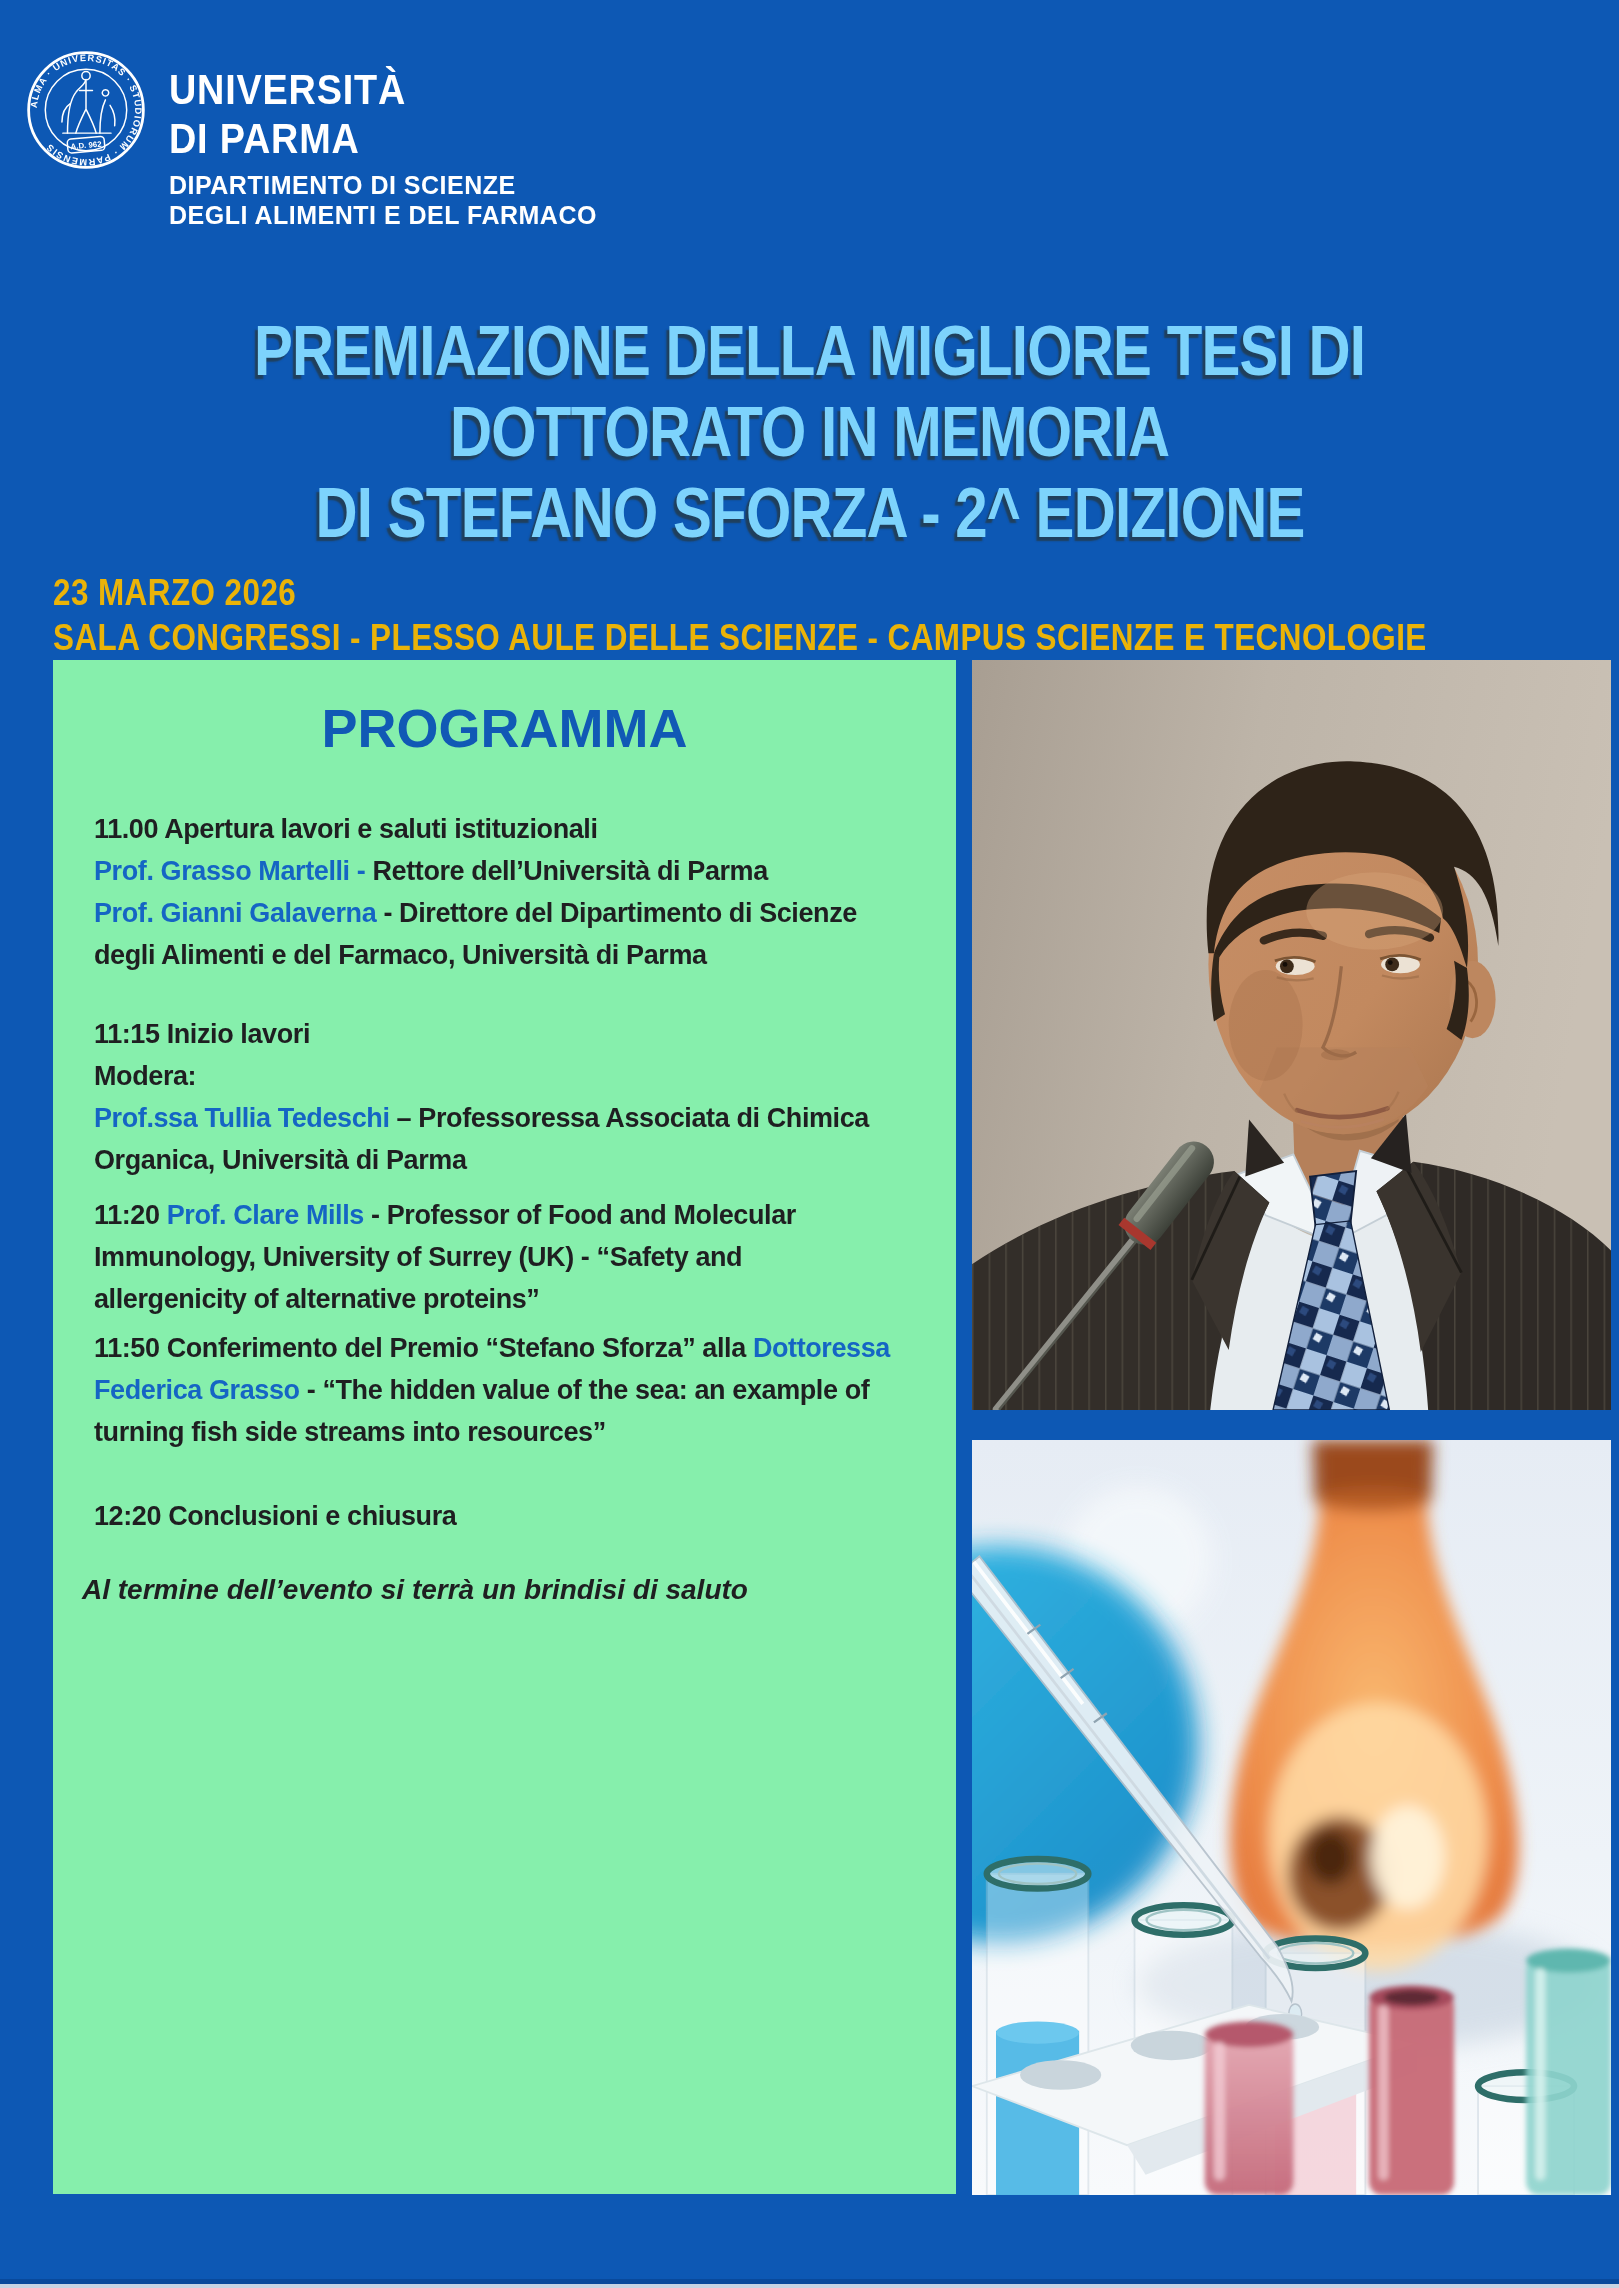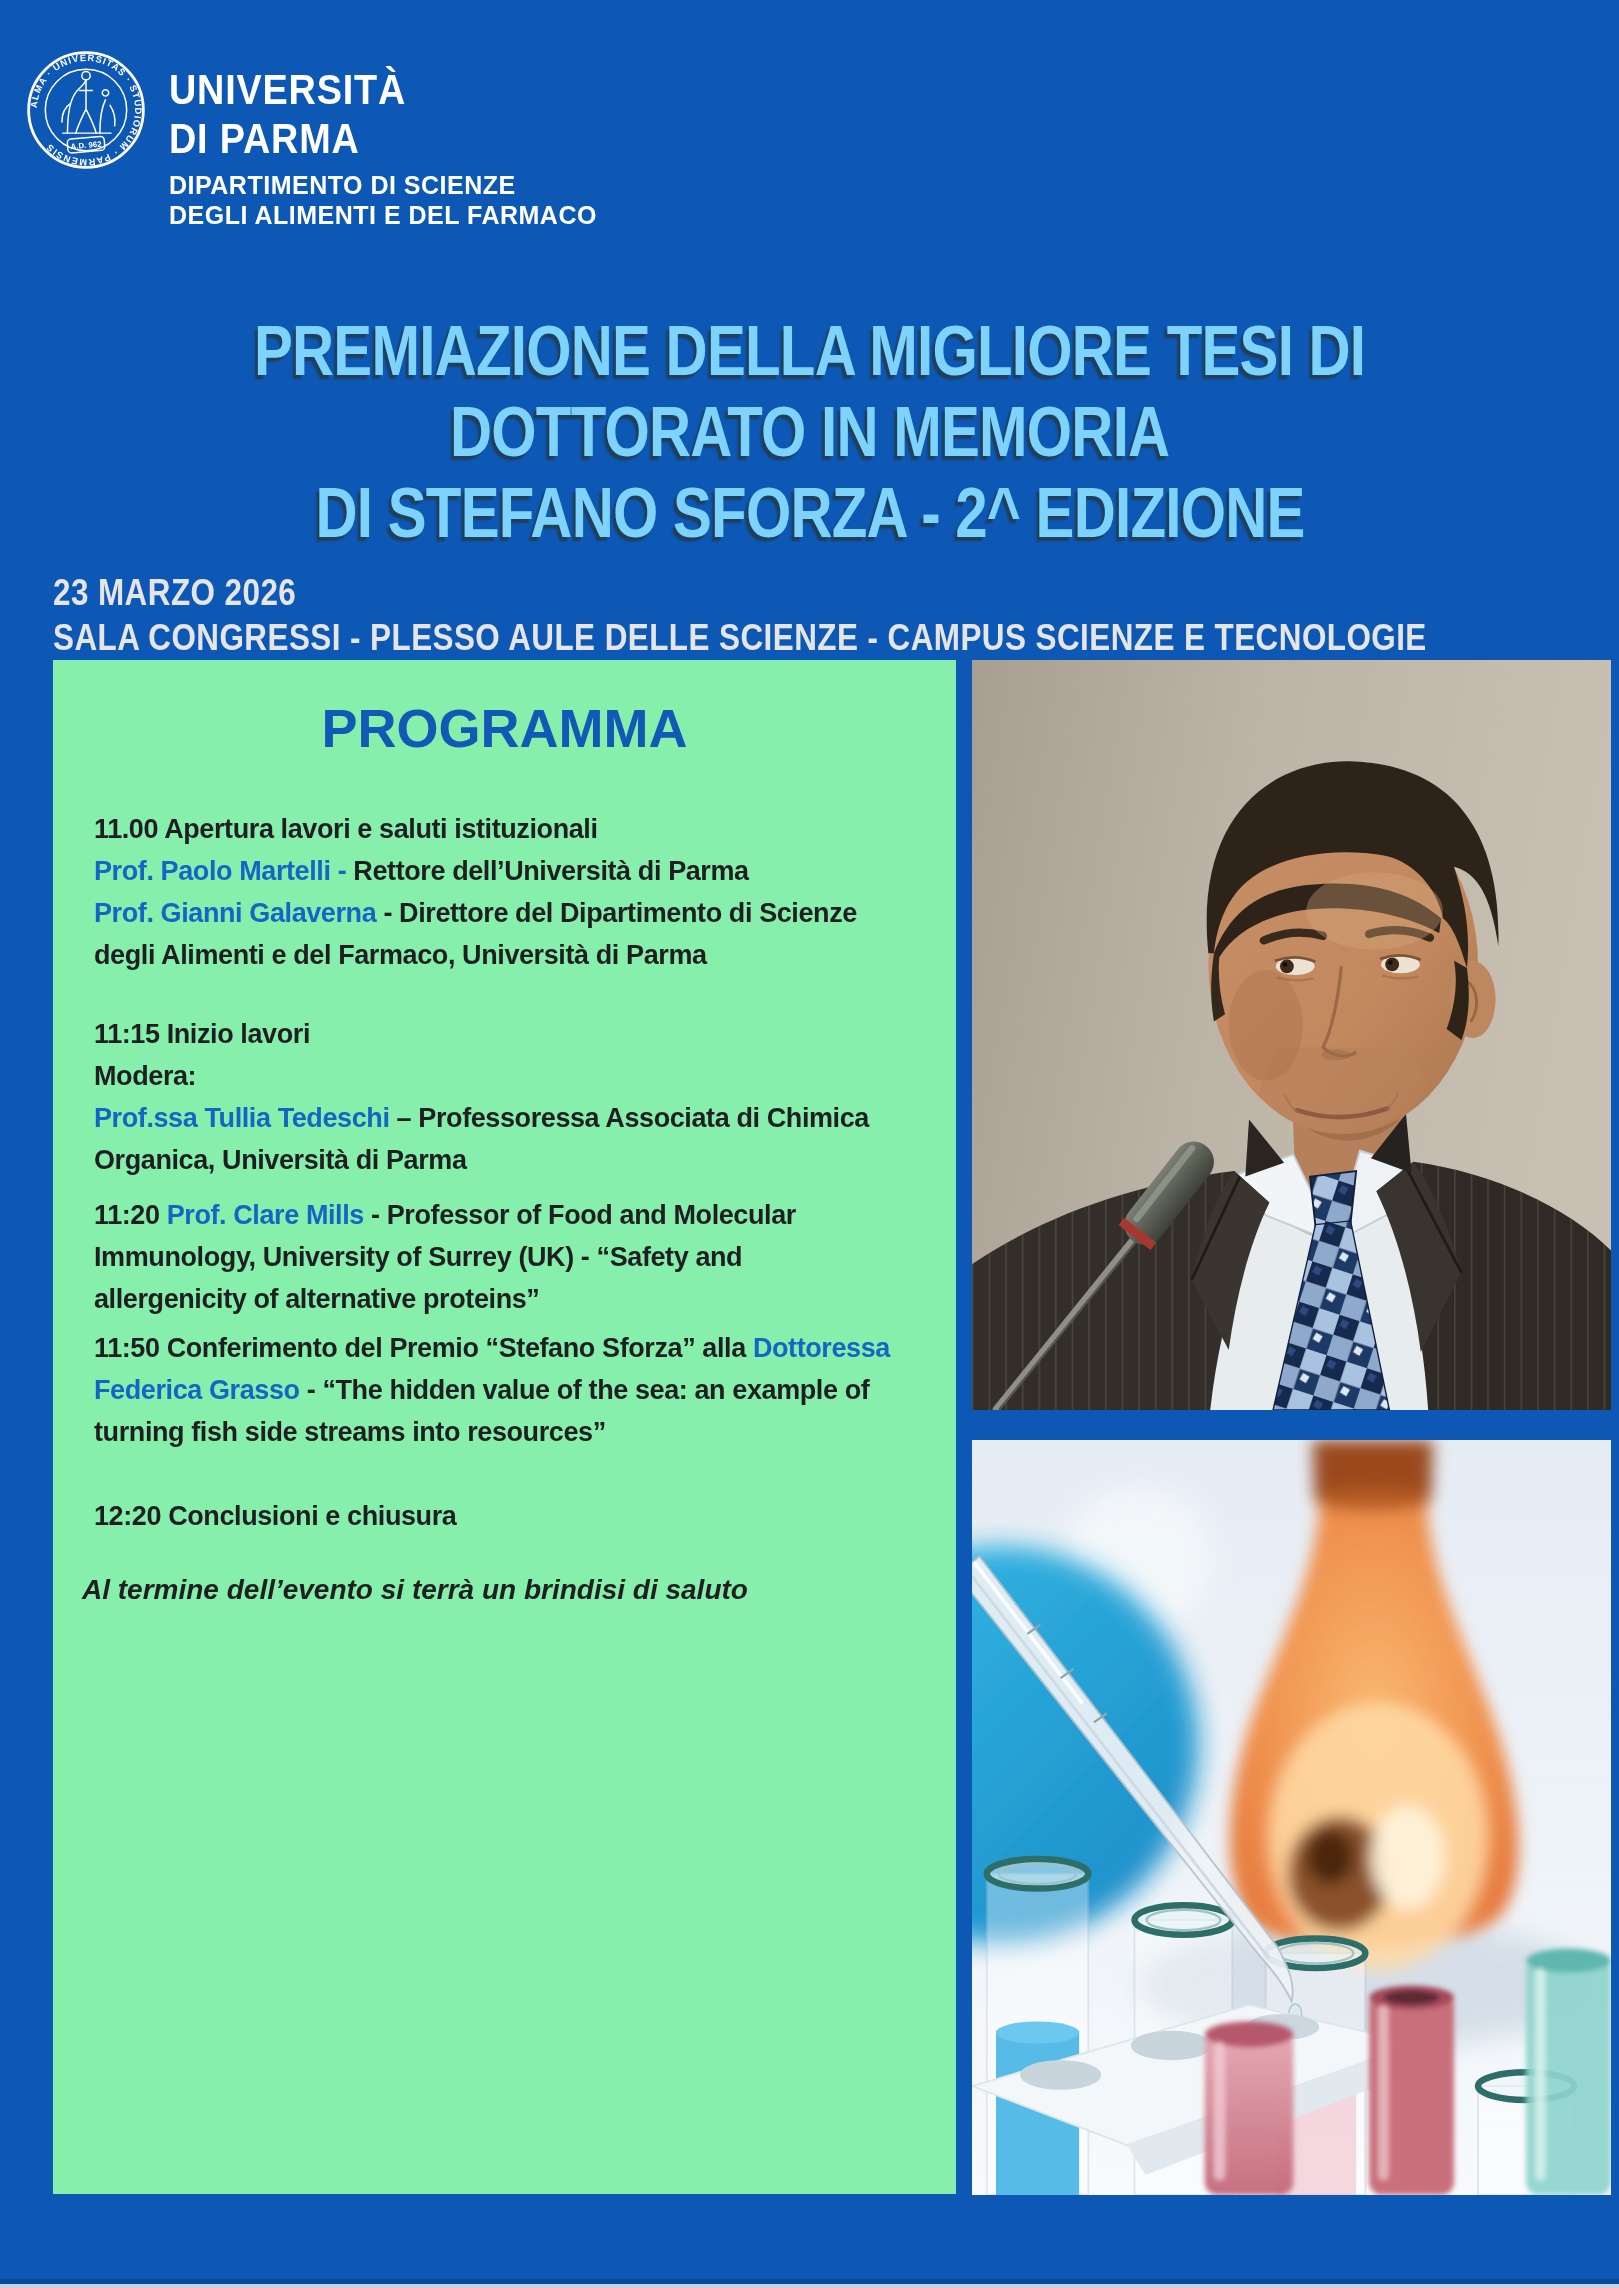--- a/index.html
+++ b/index.html
@@ -19,21 +19,21 @@
   .dept{position:absolute;left:169px;top:170px;color:#fff;font-weight:700;
     font-size:25px;line-height:30px;letter-spacing:0.5px;}
   .dept .ln{white-space:nowrap;}
   
   .title{position:absolute;left:0;top:310px;width:100%;text-align:center;
     font-weight:800;font-size:71px;line-height:81px;color:#7dd3fc;
     text-shadow:-3.7px 3.7px 1.8px rgba(48,44,20,0.55);}
   .title .tline{display:block;}
   .title .tline span{display:inline-block;transform:scaleX(0.82);transform-origin:center;white-space:nowrap;letter-spacing:-0.9px;}
   
-  .evt{position:absolute;left:53px;color:#e5e5e5;font-weight:800;font-size:37px;line-height:41px;}
+  .evt{position:absolute;left:53px;color:#eab308;font-weight:800;font-size:37px;line-height:41px;}
   .evt span{display:inline-block;transform:scaleX(0.85);transform-origin:left center;white-space:nowrap;letter-spacing:0.5px;}
   .evt.date{top:572px;}
   .evt.venue{top:617px;}
   
   .panel{position:absolute;left:53px;top:660px;width:903px;height:1534px;background:#86efac;}
   .panel h2{position:absolute;left:0;top:37px;width:100%;margin:0;text-align:center;
     font-size:54px;font-weight:800;color:#1159B5;letter-spacing:0px;}
   .pblock{position:absolute;left:29px;margin:12px;font-size:27px;line-height:42px;
     font-weight:700;color:#1f1f21;letter-spacing:-0.4px;}
   .pblock .line{white-space:nowrap;}
@@ -103,21 +103,21 @@
   </div>
 
   <div class="panel">
     <h2>PROGRAMMA</h2>
 
     <div class="pblock b1">
       <div class="line">
         <span class="sg-b">11.00 Apertura lavori e saluti istituzionali</span>
       </div>
       <div class="line">
-        <span class="sg-a">Prof. Paolo Martelli - </span><span class="sg-b">Rettore dell’Università di Parma</span>
+        <span class="sg-a">Prof. Grasso Martelli - </span><span class="sg-b">Rettore dell’Università di Parma</span>
       </div>
       <div class="line">
         <span class="sg-a">Prof. Gianni Galaverna</span><span class="sg-b"> - Direttore del Dipartimento di Scienze</span>
       </div>
       <div class="line">
         <span class="sg-b">degli Alimenti e del Farmaco, Università di Parma</span>
       </div>
     </div>
 
     <div class="pblock b2">

